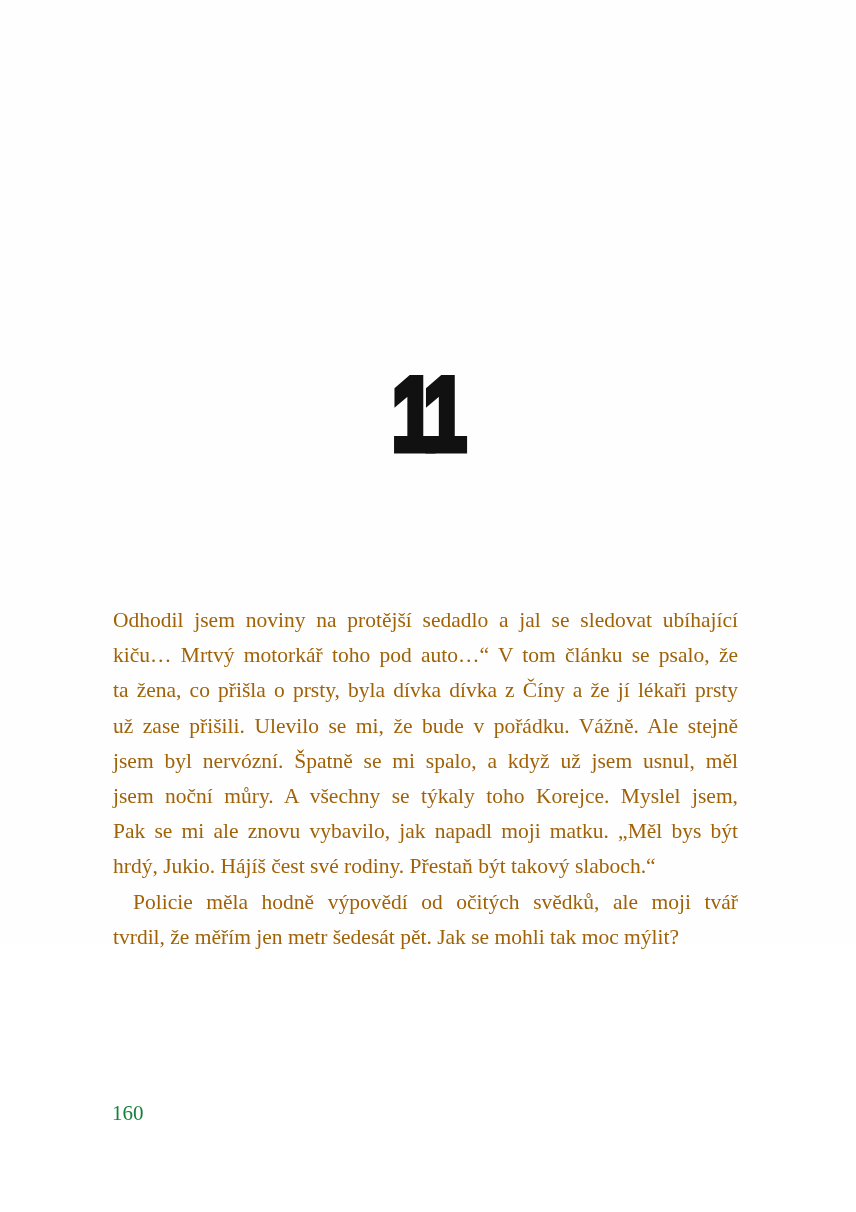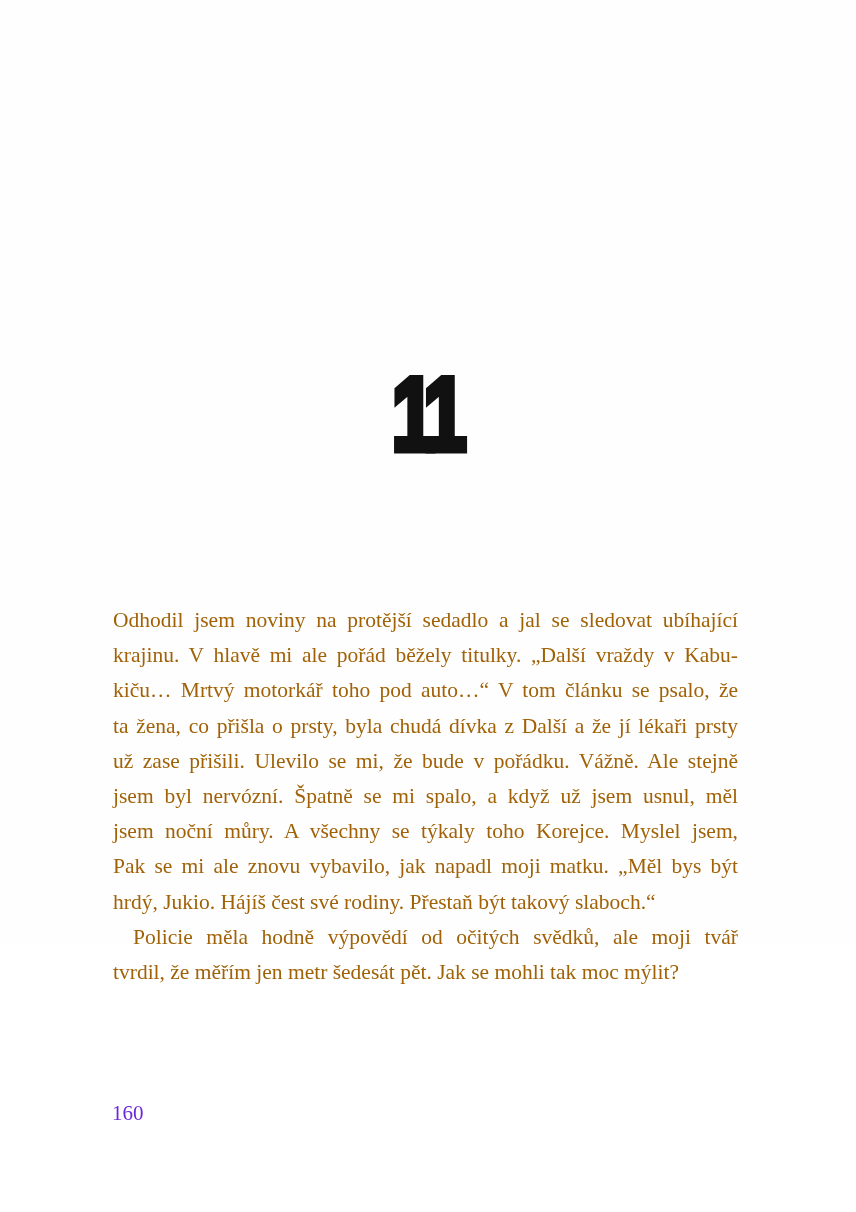--- a/index.html
+++ b/index.html
@@ -57,35 +57,34 @@
   }
   .line.indent {
     text-indent: 20px;
   }
   .page-number {
     position: absolute;
     left: 112px;
     top: 1101px;
     font-size: 21px;
     line-height: 1.15;
-    color: #6d28d9;
+    color: #15803d;
   }
 </style>
 </head>
 <body>
 
 <div class="page">
 
   <div class="chapter-number">11</div>
 
   <div class="body-text">
     <div class="line">Odhodil jsem noviny na protější sedadlo a jal se sledovat ubíhající</div>
-    <div class="line">krajinu. V hlavě mi ale pořád běžely titulky. „Další vraždy v Kabu-</div>
     <div class="line">kiču… Mrtvý motorkář toho pod auto…“ V tom článku se psalo, že</div>
-    <div class="line">ta žena, co přišla o prsty, byla chudá dívka z Další a že jí lékaři prsty</div>
+    <div class="line">ta žena, co přišla o prsty, byla dívka dívka z Číny a že jí lékaři prsty</div>
     <div class="line">už zase přišili. Ulevilo se mi, že bude v pořádku. Vážně. Ale stejně</div>
     <div class="line">jsem byl nervózní. Špatně se mi spalo, a když už jsem usnul, měl</div>
     <div class="line">jsem noční můry. A všechny se týkaly toho Korejce. Myslel jsem,</div>
     <div class="line">Pak se mi ale znovu vybavilo, jak napadl moji matku. „Měl bys být</div>
     <div class="line last">hrdý, Jukio. Hájíš čest své rodiny. Přestaň být takový slaboch.“</div>
     <div class="line indent">Policie měla hodně výpovědí od očitých svědků, ale moji tvář</div>
     <div class="line last">tvrdil, že měřím jen metr šedesát pět. Jak se mohli tak moc mýlit?</div>
   </div>
 
   <div class="page-number">160</div>

